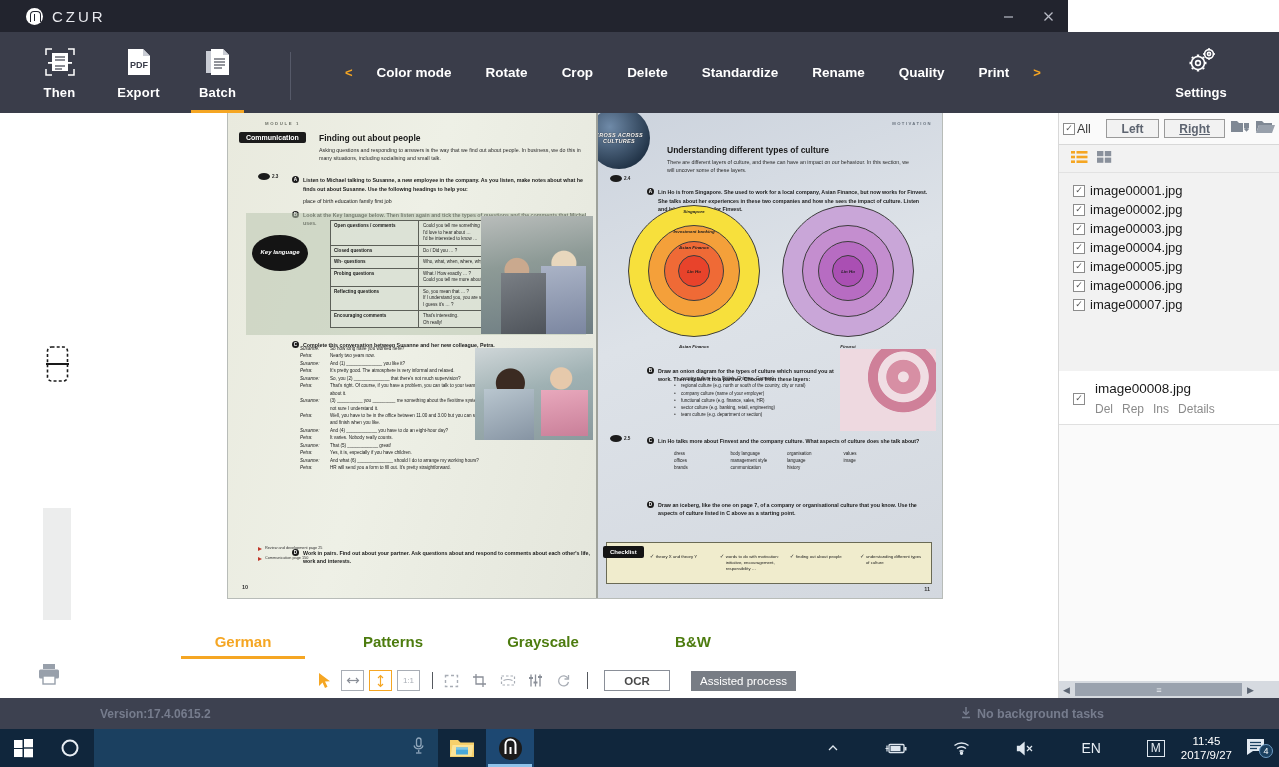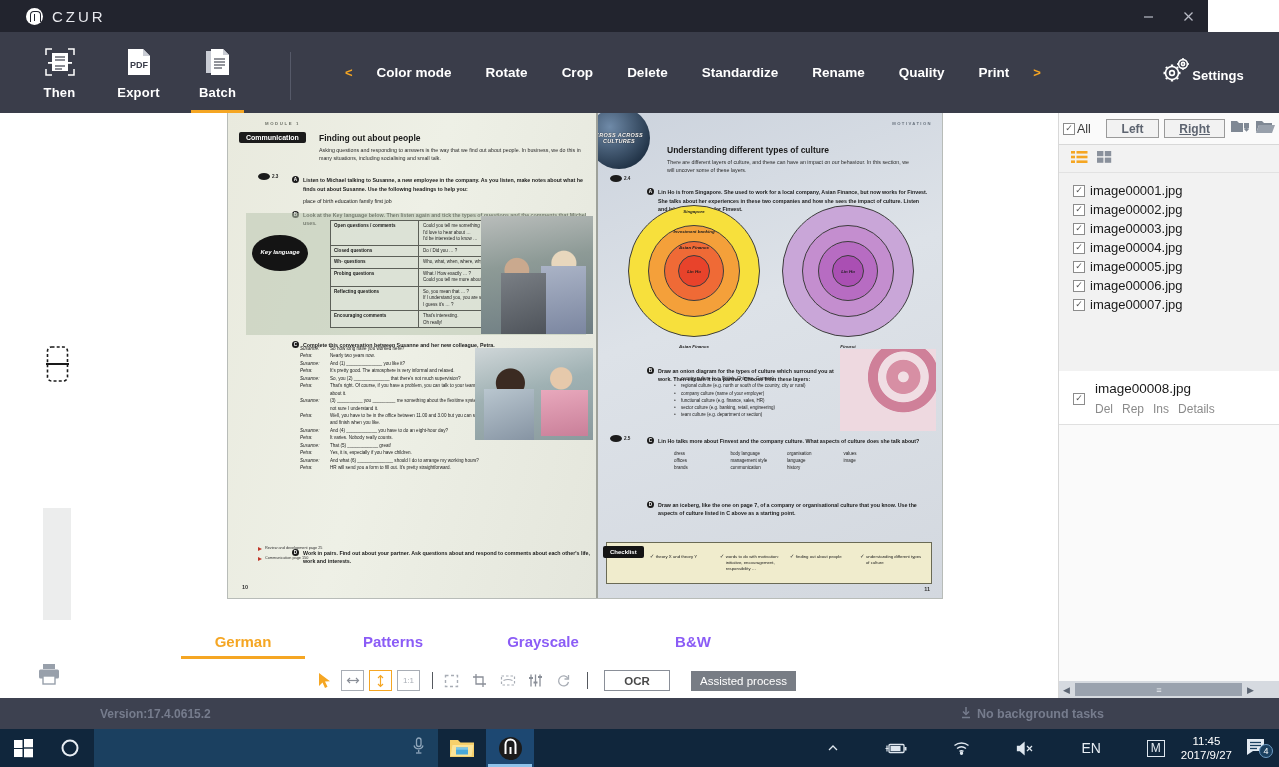--- a/index.html
+++ b/index.html
@@ -6,21 +6,21 @@
   html, body { width: 1279px; height: 767px; overflow: hidden; }
   body {
     font-family: "Liberation Sans", sans-serif;
     background: #ffffff;
     -webkit-font-smoothing: antialiased;
   }
   .app { position: relative; width: 1279px; height: 767px; }
 
   
   .titlebar {
-    position: absolute; top: 0; left: 0; width: 1208px; height: 32px;
+    position: absolute; top: 0; left: 0; width: 1068px; height: 32px;
     background: #22242e; display: flex; align-items: center;
   }
   .logo-wrap { display: flex; align-items: center; margin-left: 26px; }
   .logo-mark {
     width: 17px; height: 17px; border-radius: 50%;
     background: #ffffff; position: relative; margin-right: 9px;
   }
   .logo-mark::before {
     content: ""; position: absolute; left: 4px; top: 3.5px;
     width: 9px; height: 10px; border: 1.6px solid #22242e;
@@ -70,21 +70,21 @@
   .menu-chev {
     color: #f5a623; font-size: 13px; font-weight: bold; padding: 0 7px;
     cursor: pointer;
   }
   .menu-item {
     color: #ffffff; font-size: 13.5px; font-weight: bold; padding: 0 17px;
     cursor: pointer; white-space: nowrap;
   }
   .settings-btn {
     position: absolute; right: 32px; top: 0; height: 81px; width: 92px;
-    display: flex; flex-direction: row; align-items: center;
+    display: flex; flex-direction: column; align-items: center;
     justify-content: center; color: #ffffff; cursor: pointer;
   }
   .settings-btn .ti-lbl { font-size: 13px; font-weight: bold; margin-top: 5px; }
 
   
   .canvas {
     position: absolute; top: 113px; left: 0; width: 1058px; height: 540px;
     background: #ffffff; overflow: hidden; margin-left: 43px;
   }
   .split-icon {
@@ -283,21 +283,21 @@
 
   
   .bottom {
     position: absolute; top: 620px; left: 0; width: 1058px; height: 78px;
     background: #ffffff;
   }
   .tabs { position: absolute; top: 0; left: 0; width: 1058px; height: 42px; display: flex; }
   .tab {
     position: relative; width: 150px; height: 42px; display: flex;
     align-items: center; justify-content: center; font-size: 15px;
-    font-weight: bold; color: #8b5cf6; cursor: pointer;
+    font-weight: bold; color: #4d7c0f; cursor: pointer;
   }
   .tab:nth-child(1) { margin-left: 168px; }
   .tab.active { color: #f5a623; }
   .tab.active::after {
     content: ""; position: absolute; bottom: 3px; left: 13px; right: 13px;
     height: 3px; background: #f5a623;
   }
   .printer-btn {
     position: absolute; left: 36px; top: 42px; width: 26px; height: 24px;
     cursor: pointer;

